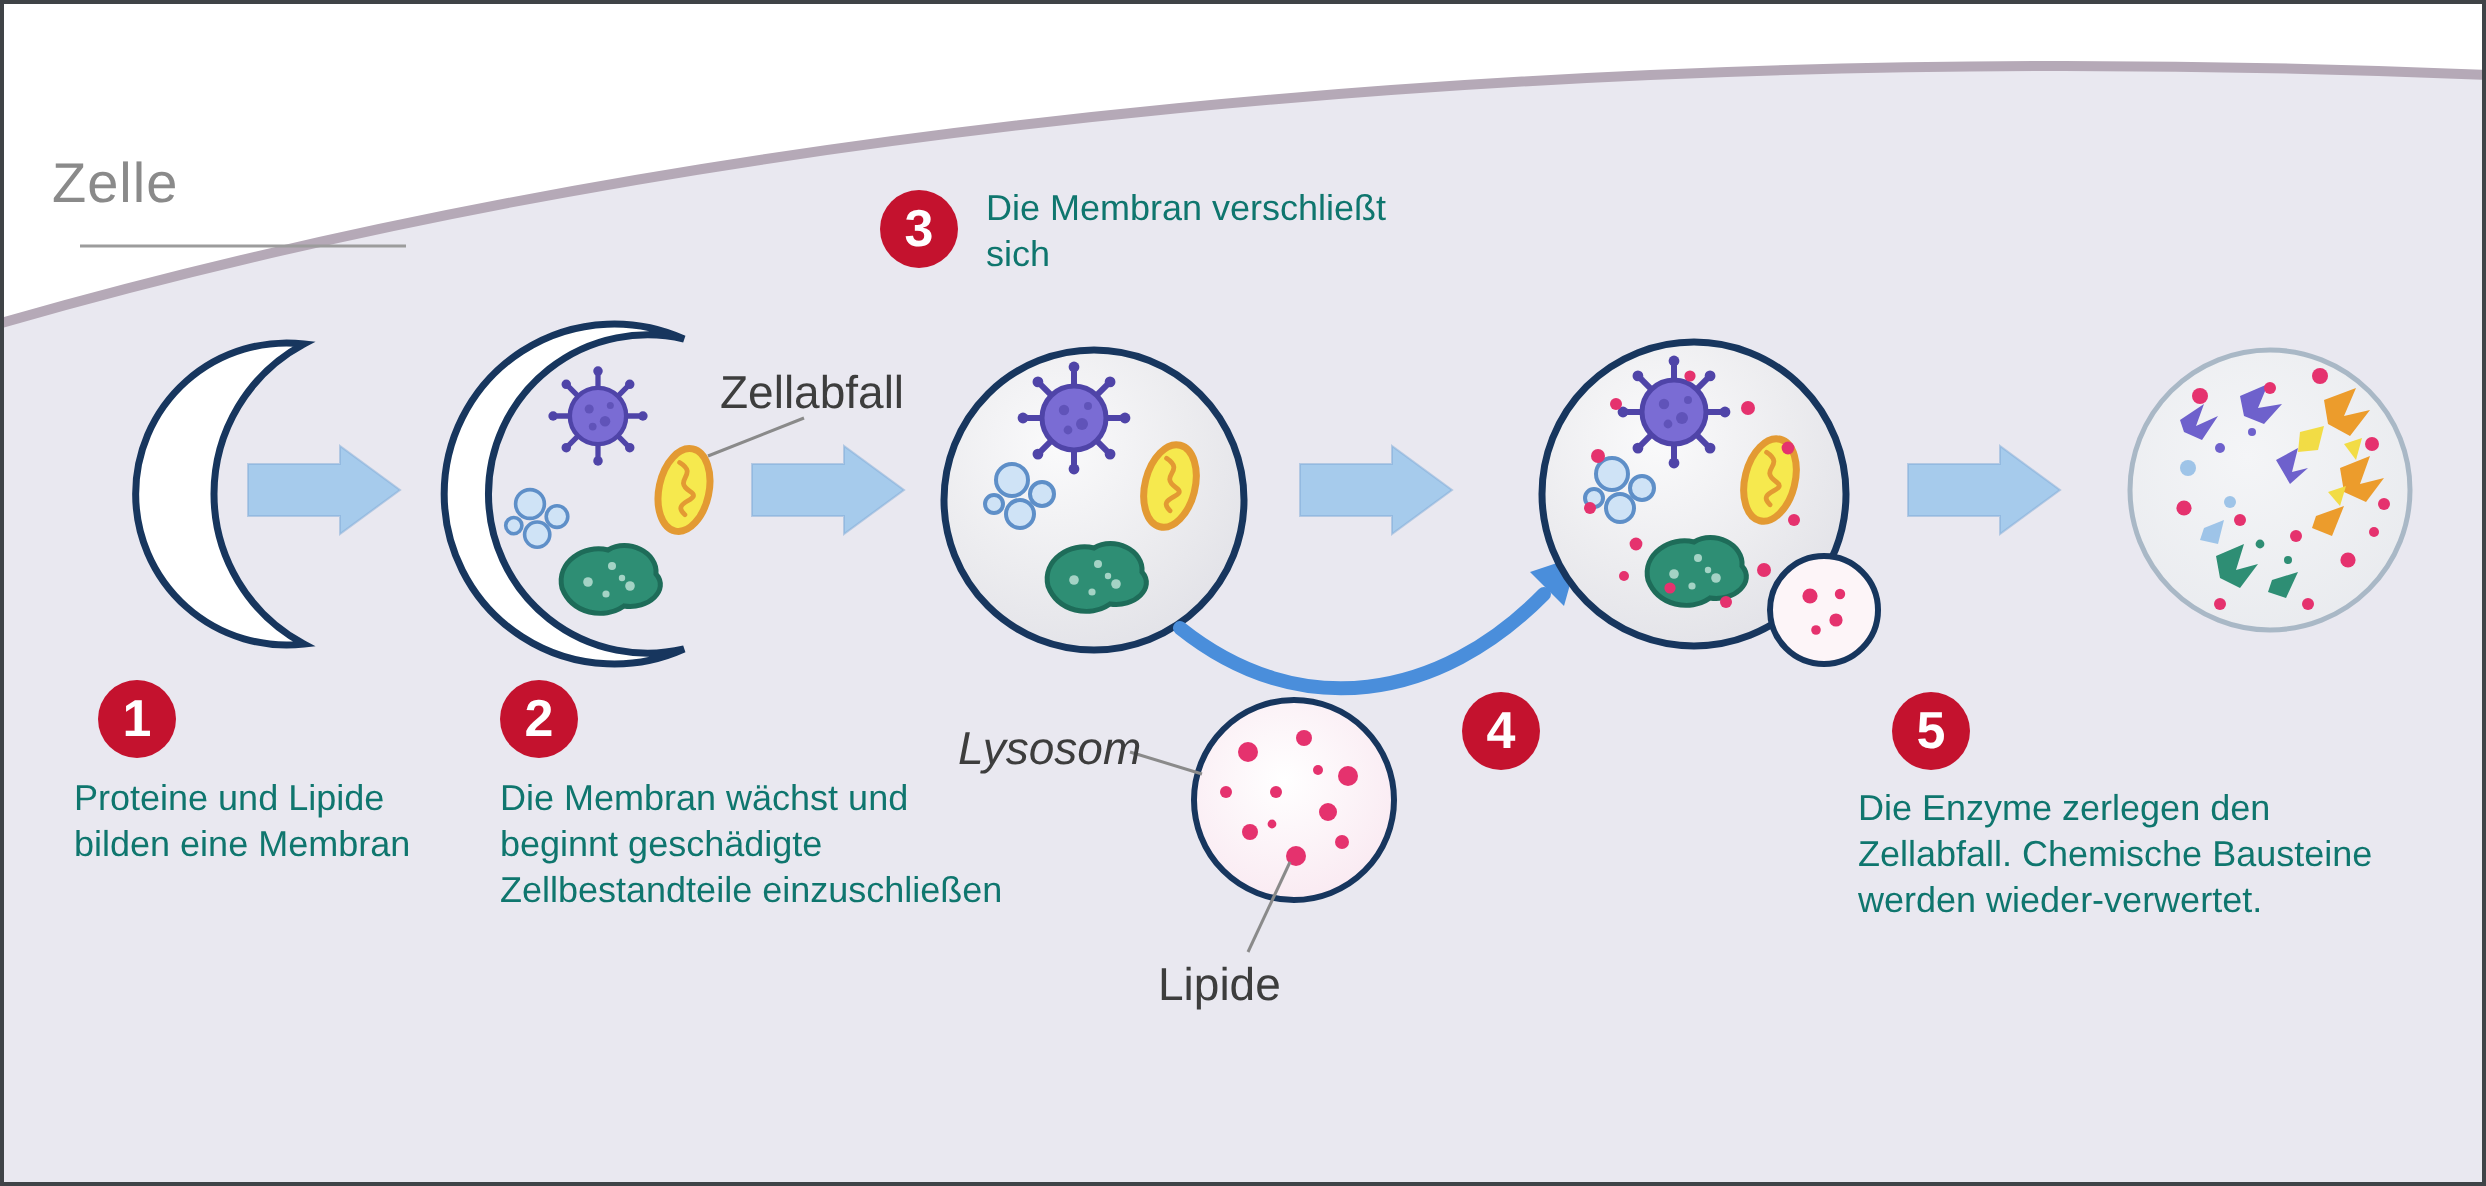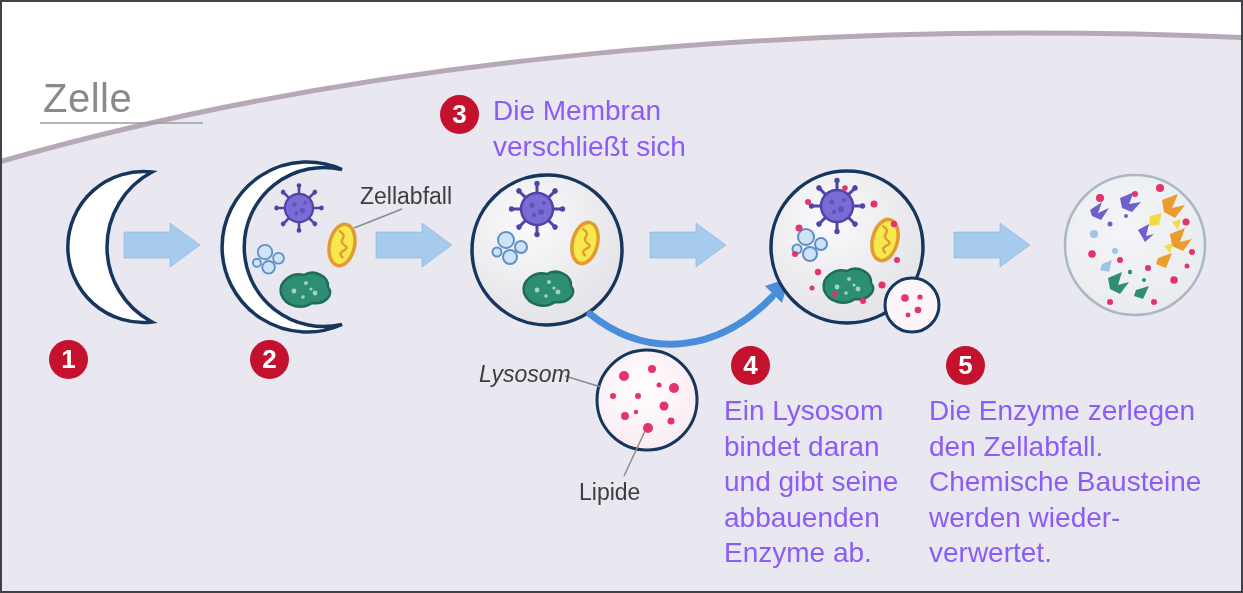--- a/index.html
+++ b/index.html
@@ -7,31 +7,31 @@
     position:relative;
     width:1243px; height:593px;
     box-sizing:border-box;
     border:2px solid #3f4347;
     background:#ffffff;
     overflow:hidden;
     font-family:"Liberation Sans", sans-serif;
   }
   .scene { position:absolute; left:0; top:0; }
   .title {
-    position:absolute; left:41px; top:74px;
-    font-size:40px; color:#8a8a8a; letter-spacing:.5px;
+    position:absolute; left:24px; top:74px;
+    font-size:28px; color:#8a8a8a; letter-spacing:.5px;
   }
   .badge {
     position:absolute; width:39px; height:39px; border-radius:50%;
     background:#c4122e; color:#ffffff;
     font-size:26px; font-weight:bold;
     display:flex; align-items:center; justify-content:center;
   }
   .step-text {
-    position:absolute; font-size:28px; line-height:1.27; color:#8b5cf6;
+    position:absolute; font-size:18px; line-height:1.27; color:#0f766e;
   }
   .small-label {
     position:absolute; font-size:23px; color:#3d3d3d;
   }
 </style>
 </head>
 <body>
 
 <div class="frame">
 
@@ -234,21 +234,22 @@
   </svg>
 
   <div class="title">Zelle</div>
 
   <div class="badge" style="left:47px; top:338px;">1</div>
   <div class="badge" style="left:248px; top:338px;">2</div>
   <div class="badge" style="left:438px; top:93px;">3</div>
   <div class="badge" style="left:729px; top:344px;">4</div>
   <div class="badge" style="left:944px; top:344px;">5</div>
 
+  <div class="step-text" style="left:35px; top:386px; width:200px;">Proteine und Lipide bilden eine Membran</div>
+  <div class="step-text" style="left:248px; top:386px; width:265px;">Die Membran wächst und beginnt geschädigte Zellbestandteile einzuschließen</div>
   <div class="step-text" style="left:491px; top:91px; width:215px;">Die Membran verschließt sich</div>
-  <div class="step-text" style="left:722px; top:391px; width:190px;">Ein Lysosom bindet daran und gibt seine abbauenden Enzyme ab.</div>
   <div class="step-text" style="left:927px; top:391px; width:282px;">Die Enzyme zerlegen den Zellabfall. Chemische Bausteine werden wieder-verwertet.</div>
 
   <div class="small-label" style="left:358px; top:181px;">Zellabfall</div>
   <div class="small-label" style="left:477px; top:359px;font-style:italic;">Lysosom</div>
   <div class="small-label" style="left:577px; top:477px;">Lipide</div>
 
 </div>
 
 </body></html>

